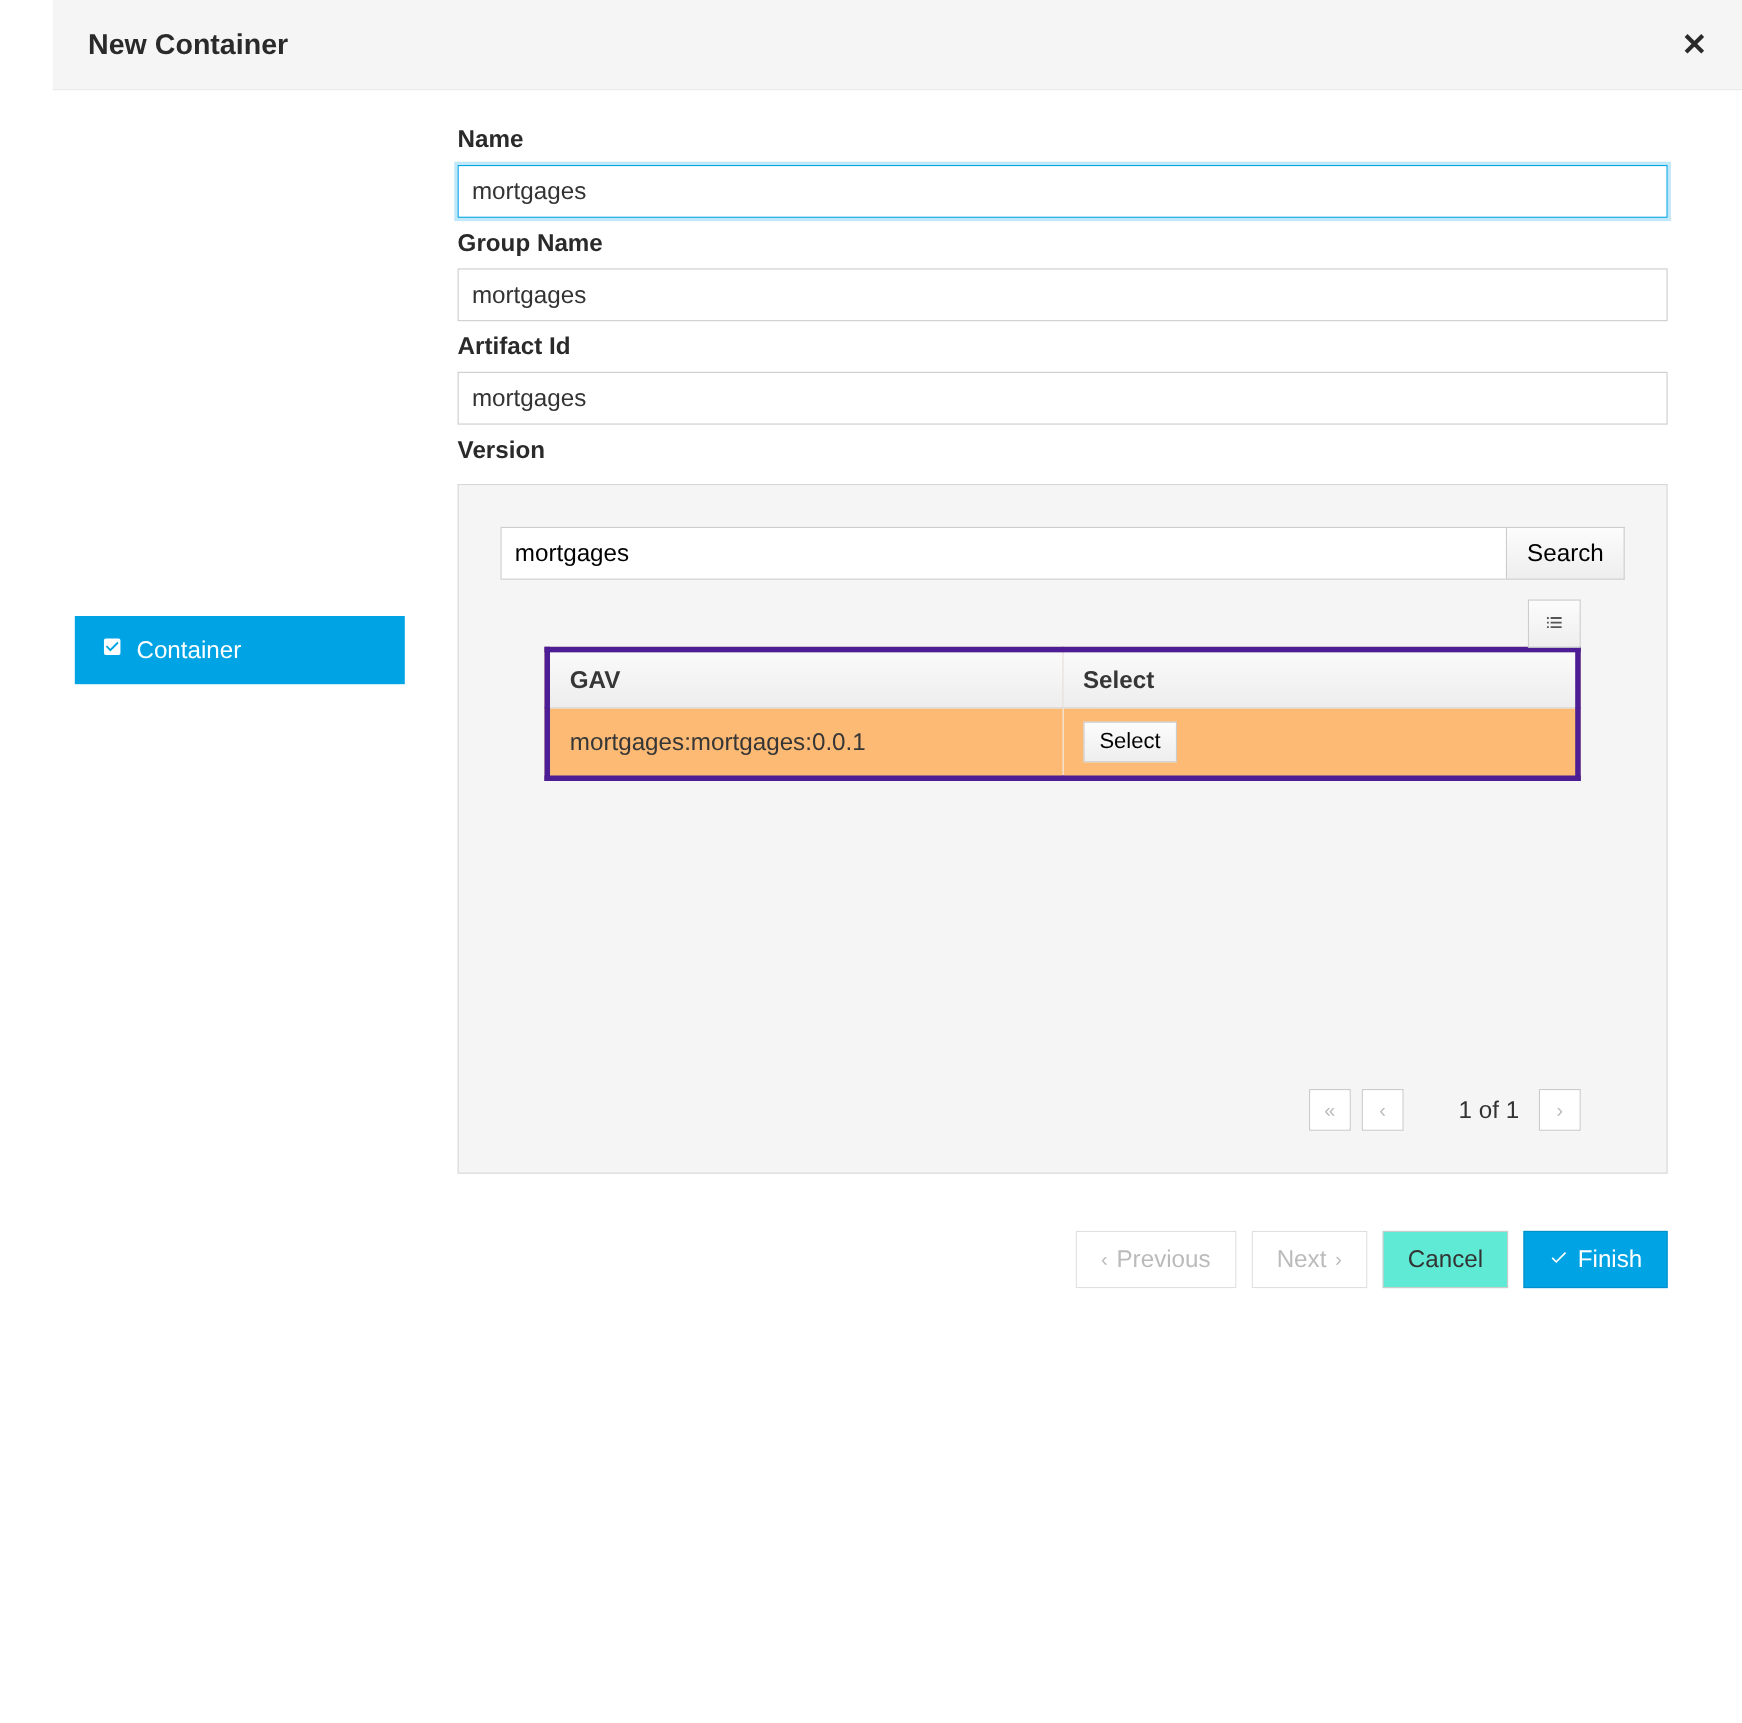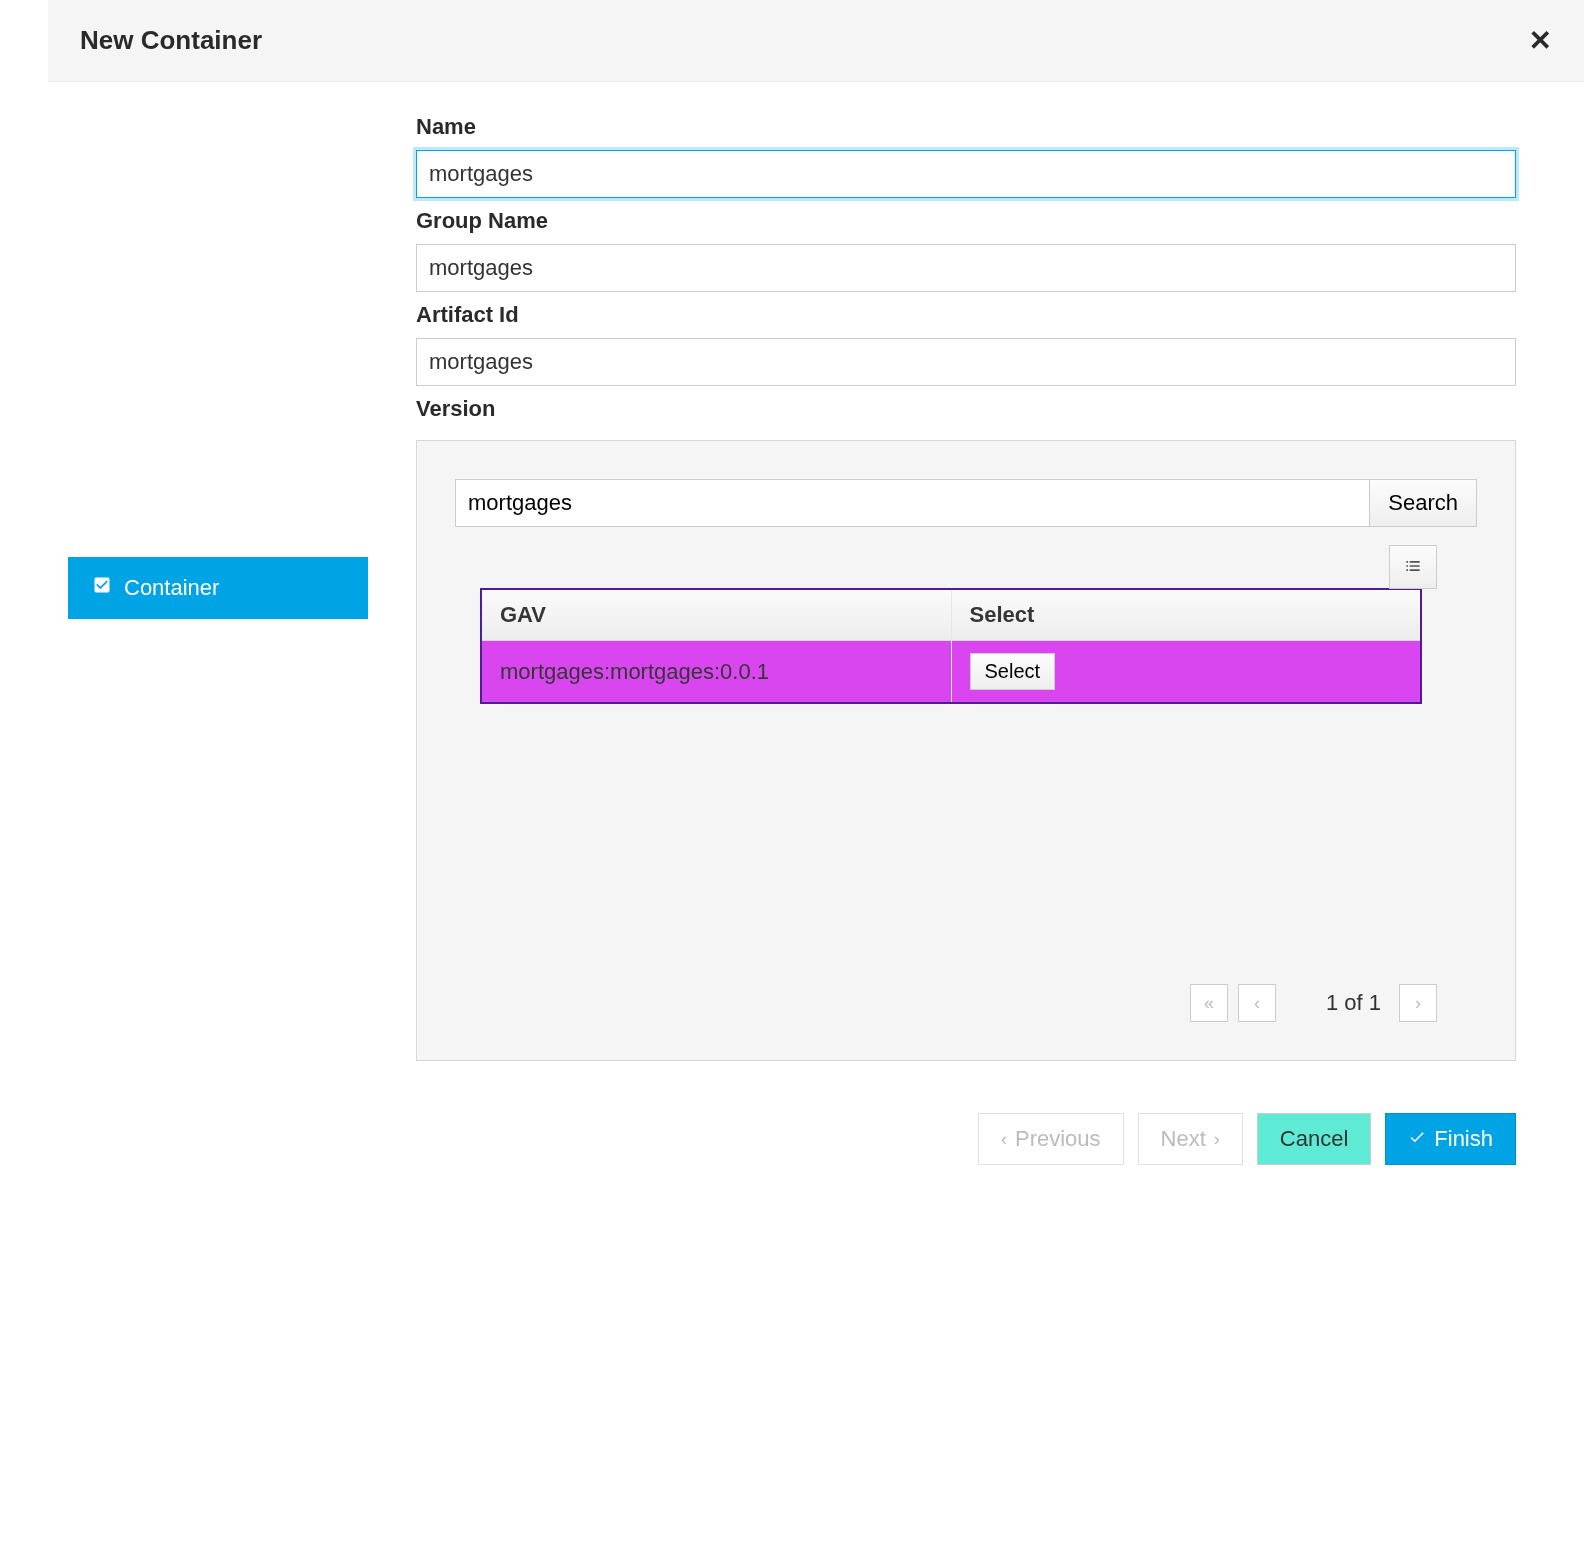--- a/index.html
+++ b/index.html
@@ -113,24 +113,24 @@
       border: 1px solid #cccccc;
       background: linear-gradient(#fcfcfc, #eeeeee);
       display: flex;
       align-items: center;
       justify-content: center;
       cursor: pointer;
     }
     .list-toggle svg { width: 20px; height: 20px; fill: #555555; }
     .results-table {
       width: calc(100% - 80px);
-      margin: 0 25px;
-      border: 2px solid #4c1d95;
+      margin: 0 40px;
+      border: 5px solid #4c1d95;
       border-collapse: collapse;
-      background: #d946ef;
+      background: #fdba74;
     }
     .results-table th {
       text-align: left;
       padding: 12px 18px;
       font-size: 22px;
       font-weight: 600;
       background: linear-gradient(#fafafa, #ededed);
       border-bottom: 1px solid #d7d7d7;
       border-right: 1px solid #e5e5e5;
     }

